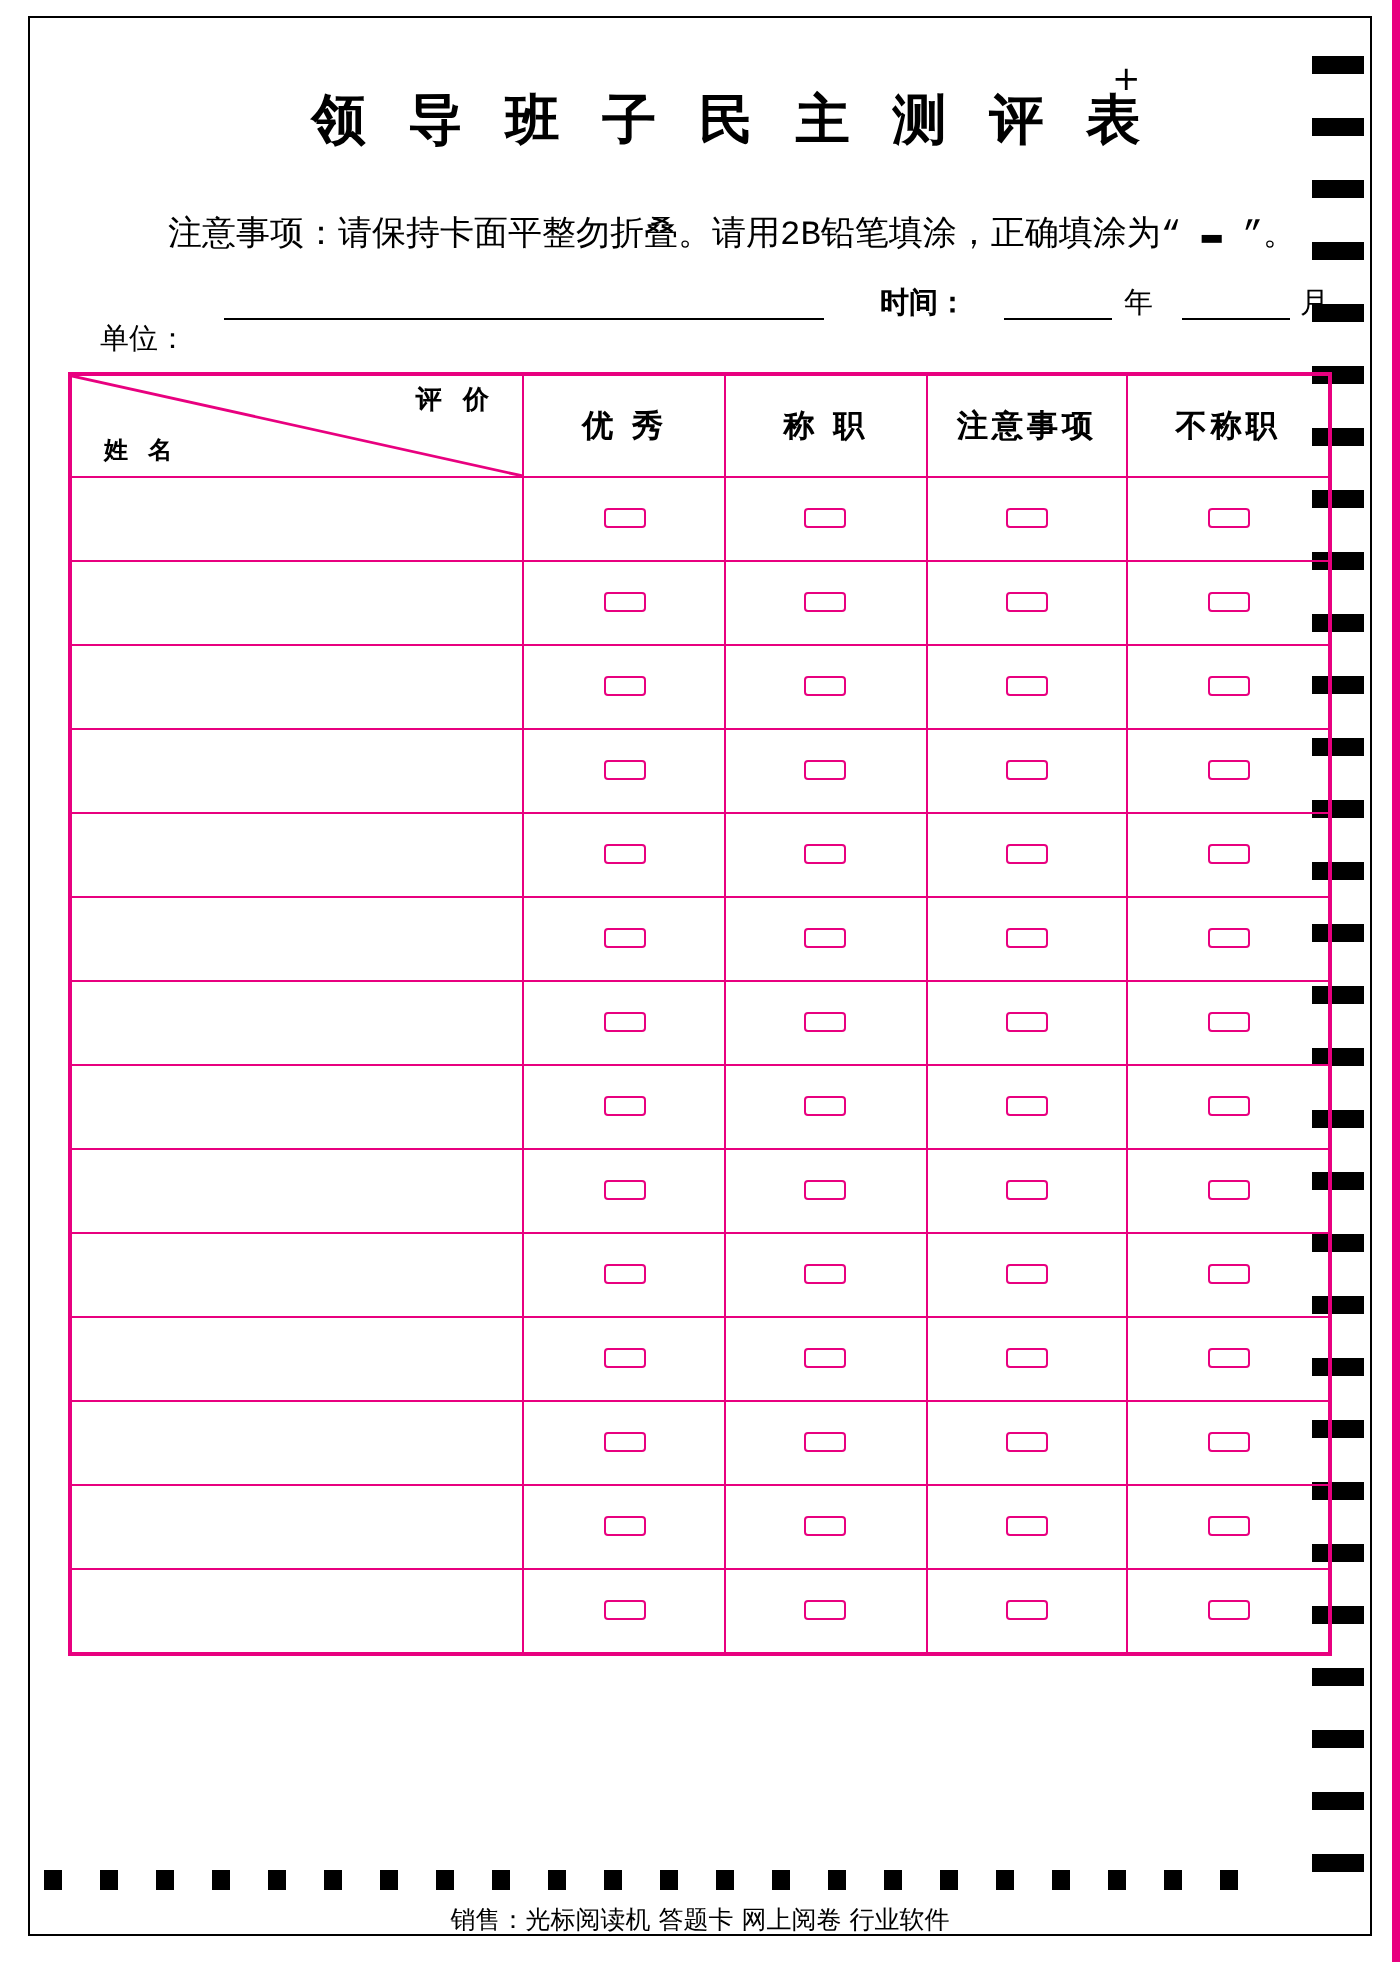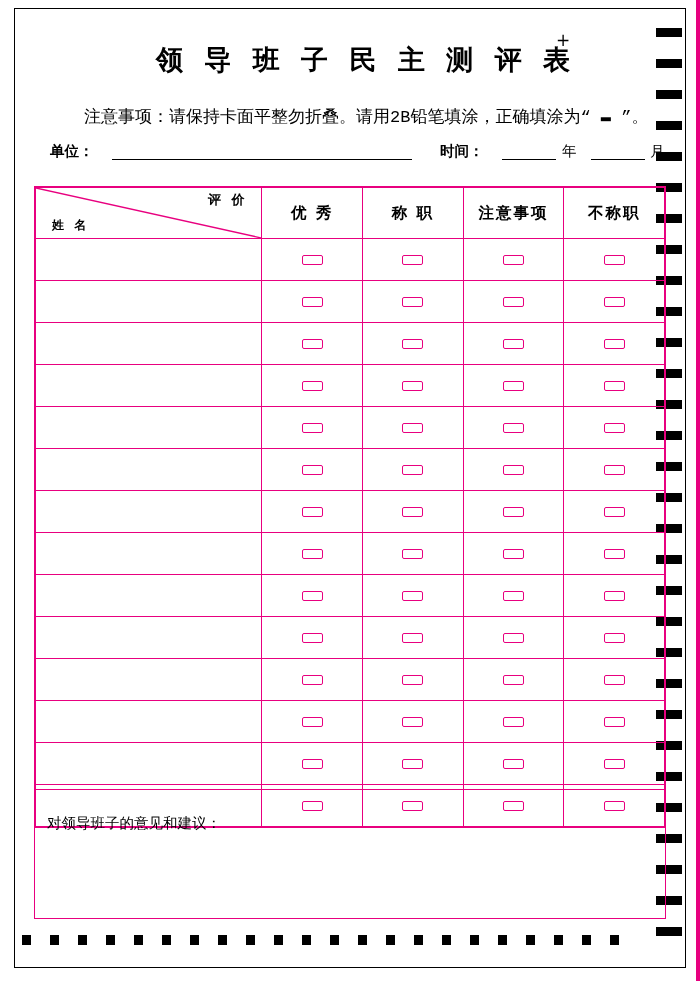--- a/index.html
+++ b/index.html
@@ -99,21 +99,21 @@
     position: absolute;
     left: 50px;
     top: 140px;
     width: 600px;
     height: 26px;
     font-family: "DejaVu Sans", sans-serif;
     font-size: 14.5px;
     color: #000000;
   }
   .fields .lbl-unit {
-    position: absolute; left: 0; top: 2px; font-weight: bold;
+    position: absolute; left: 0; top: 20px;
   }
   .fields .line-unit {
     position: absolute; left: 62px; top: 19px; width: 300px;
     border-bottom: 1px solid #000000;
   }
   .fields .lbl-time {
     position: absolute; left: 390px; top: 2px; font-weight: bold;
   }
   .fields .line-time1 {
     position: absolute; left: 452px; top: 19px; width: 54px;
@@ -432,17 +432,15 @@
             <td></td>
             <td class="bubble-cell"><span class="bubble"></span></td>
             <td class="bubble-cell"><span class="bubble"></span></td>
             <td class="bubble-cell"><span class="bubble"></span></td>
             <td class="bubble-cell"><span class="bubble"></span></td>
           </tr>
         </tbody>
     </table>
   </div>
 
-  <div class="comment-box">
-    <div class="ctext">对领导班子的意见和建议：</div>
-  </div>
-
+
+  <div class="footer">销售：光标阅读机  答题卡  网上阅卷  行业软件</div>
 </div>
 
 </body></html>

